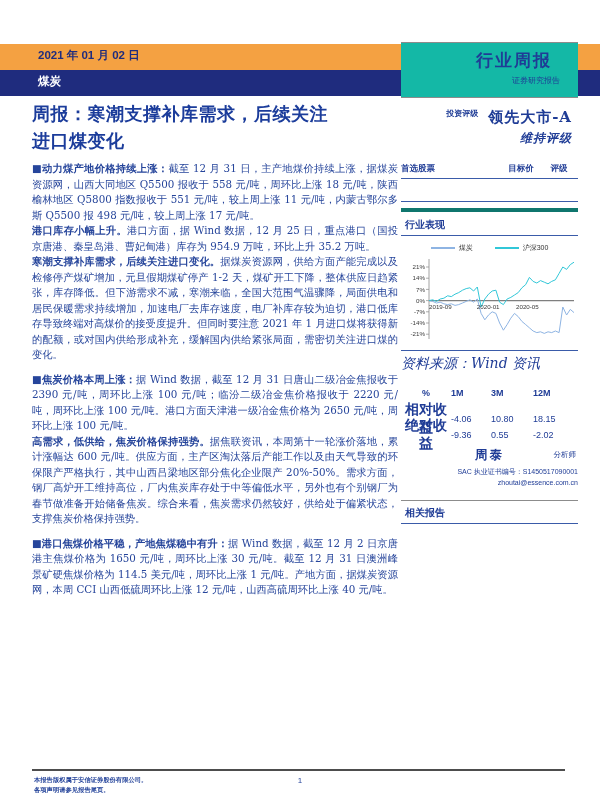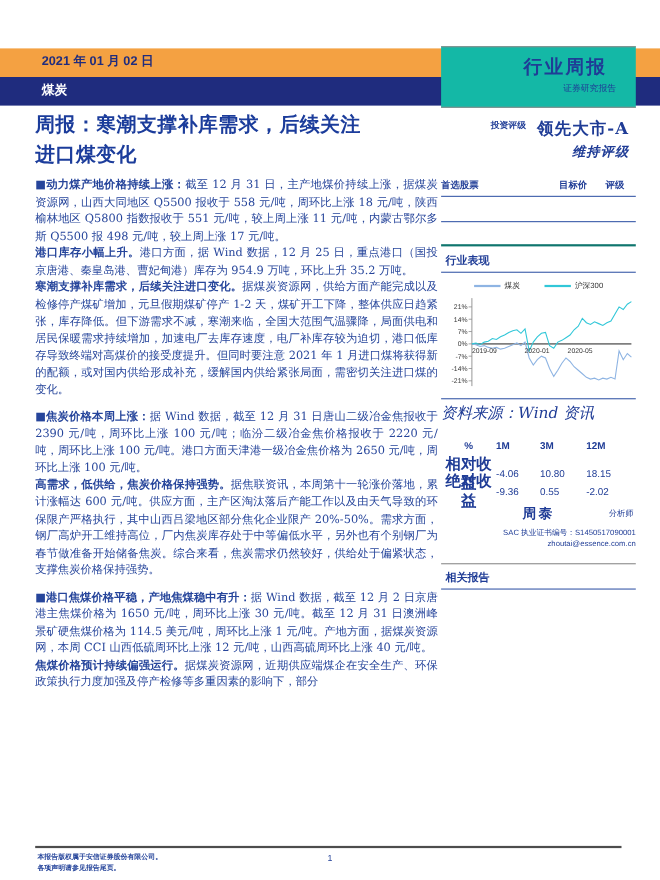--- a/index.html
+++ b/index.html
@@ -35,21 +35,21 @@
   .rating-status{text-align:right;font-size:12px;font-weight:bold;font-style:italic;
                  padding:3px 6px 0 0;letter-spacing:1px;}
 
   .stock-header{display:flex;margin-top:16px;border-bottom:1.2px solid #3A5BA9;padding-bottom:3px;
                 font-size:8.5px;font-weight:bold;}
   .stock-header .h1{flex:1;}
   .stock-header .h2{width:42px;text-align:center;}
   .stock-header .h3{width:34px;text-align:center;padding-right:2px;}
   .stock-empty{height:22px;border-bottom:1.2px solid #3A5BA9;}
 
-  .section-title{margin-top:20px;border-top:2px solid #0f766e;padding-top:4px;}
+  .section-title{margin-top:6px;border-top:4px solid #0f766e;padding-top:4px;}
   .section-title .t{display:block;font-size:10px;font-weight:bold;padding:2px 0 3px 4px;
                     border-bottom:1.5px solid #3A5BA9;}
 
   .legend{display:flex;justify-content:center;gap:22px;margin-top:7px;align-items:center;
           font-family:"Liberation Sans",sans-serif;}
   .legend-item{display:flex;align-items:center;gap:4px;font-size:7px;color:#333;}
   .swatch{display:inline-block;width:24px;height:2px;background:#999;}
 
   .chart-wrap{margin-top:2px;}
   .source-line{border-top:1.5px solid #3A5BA9;margin-top:3px;padding-top:4px;
@@ -106,21 +106,20 @@
 
   <div class="main">
     <div class="report-title">周报：寒潮支撑补库需求，后续关注进口煤变化</div>
     <div class="body-copy">
       <p class="body-para"><span class="lead">■动力煤产地价格持续上涨：</span><span>截至 12 月 31 日，主产地煤价持续上涨，据煤炭资源网，山西大同地区 Q5500 报收于 558 元/吨，周环比上涨 18 元/吨，陕西榆林地区 Q5800 指数报收于 551 元/吨，较上周上涨 11 元/吨，内蒙古鄂尔多斯 Q5500 报 498 元/吨，较上周上涨 17 元/吨。</span></p>
       <p class="body-para"><span class="lead">港口库存小幅上升。</span><span>港口方面，据 Wind 数据，12 月 25 日，重点港口（国投京唐港、秦皇岛港、曹妃甸港）库存为 954.9 万吨，环比上升 35.2 万吨。</span></p>
       <p class="body-para"><span class="lead">寒潮支撑补库需求，后续关注进口变化。</span><span>据煤炭资源网，供给方面产能完成以及检修停产煤矿增加，元旦假期煤矿停产 1-2 天，煤矿开工下降，整体供应日趋紧张，库存降低。但下游需求不减，寒潮来临，全国大范围气温骤降，局面供电和居民保暖需求持续增加，加速电厂去库存速度，电厂补库存较为迫切，港口低库存导致终端对高煤价的接受度提升。但同时要注意 2021 年 1 月进口煤将获得新的配额，或对国内供给形成补充，缓解国内供给紧张局面，需密切关注进口煤的变化。</span></p>
       <p class="body-para para-gap"><span class="lead">■焦炭价格本周上涨：</span><span>据 Wind 数据，截至 12 月 31 日唐山二级冶金焦报收于 2390 元/吨，周环比上涨 100 元/吨；临汾二级冶金焦价格报收于 2220 元/吨，周环比上涨 100 元/吨。港口方面天津港一级冶金焦价格为 2650 元/吨，周环比上涨 100 元/吨。</span></p>
       <p class="body-para"><span class="lead">高需求，低供给，焦炭价格保持强势。</span><span>据焦联资讯，本周第十一轮涨价落地，累计涨幅达 600 元/吨。供应方面，主产区淘汰落后产能工作以及由天气导致的环保限产严格执行，其中山西吕梁地区部分焦化企业限产 20%-50%。需求方面，钢厂高炉开工维持高位，厂内焦炭库存处于中等偏低水平，另外也有个别钢厂为春节做准备开始储备焦炭。综合来看，焦炭需求仍然较好，供给处于偏紧状态，支撑焦炭价格保持强势。</span></p>
       <p class="body-para para-gap"><span class="lead">■港口焦煤价格平稳，产地焦煤稳中有升：</span><span>据 Wind 数据，截至 12 月 2 日京唐港主焦煤价格为 1650 元/吨，周环比上涨 30 元/吨。截至 12 月 31 日澳洲峰景矿硬焦煤价格为 114.5 美元/吨，周环比上涨 1 元/吨。产地方面，据煤炭资源网，本周 CCI 山西低硫周环比上涨 12 元/吨，山西高硫周环比上涨 40 元/吨。</span></p>
-      <p class="body-para"><span class="lead">焦煤价格预计持续偏强运行。</span><span>据煤炭资源网，近期供应端煤企在安全生产、环保政策执行力度加强及停产检修等多重因素的影响下，部分</span></p>
     </div>
   </div>
 
   <div class="sidebar">
     <div class="rating-row">
       <span class="rating-label">投资评级</span>
       <span class="rating-value">领先大市-A</span>
     </div>
     <div class="rating-status">维持评级</div>
 

